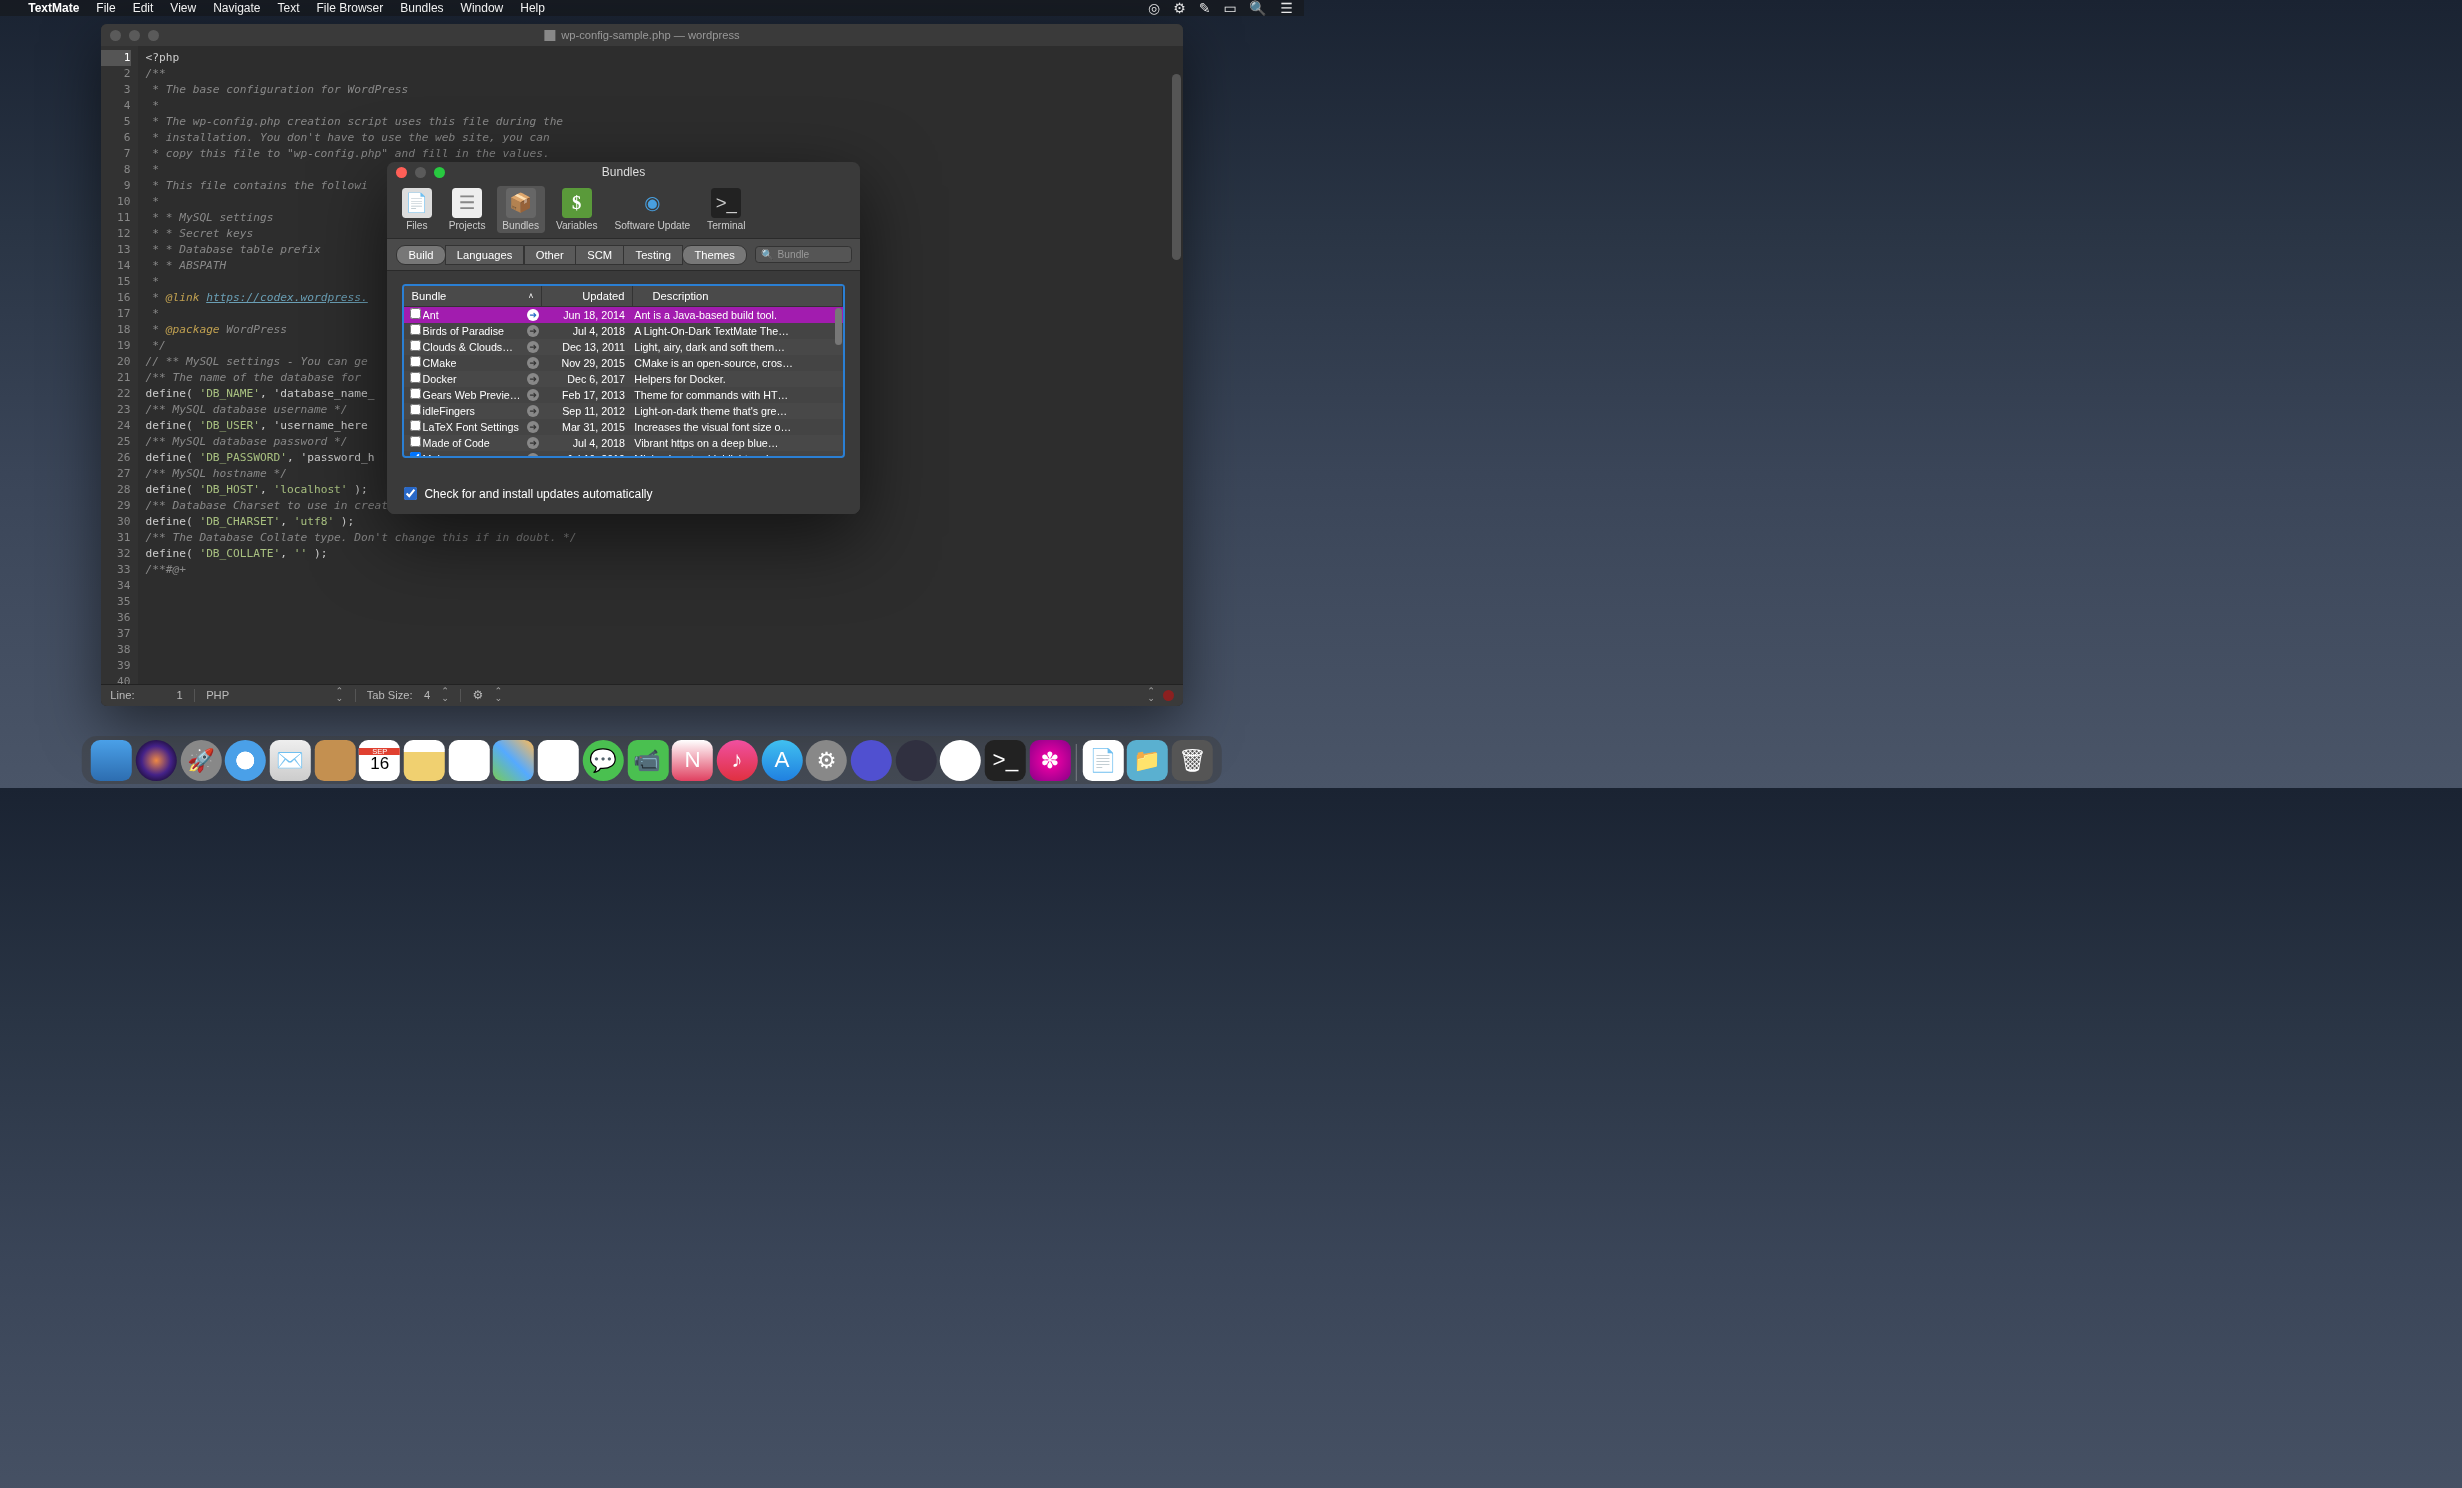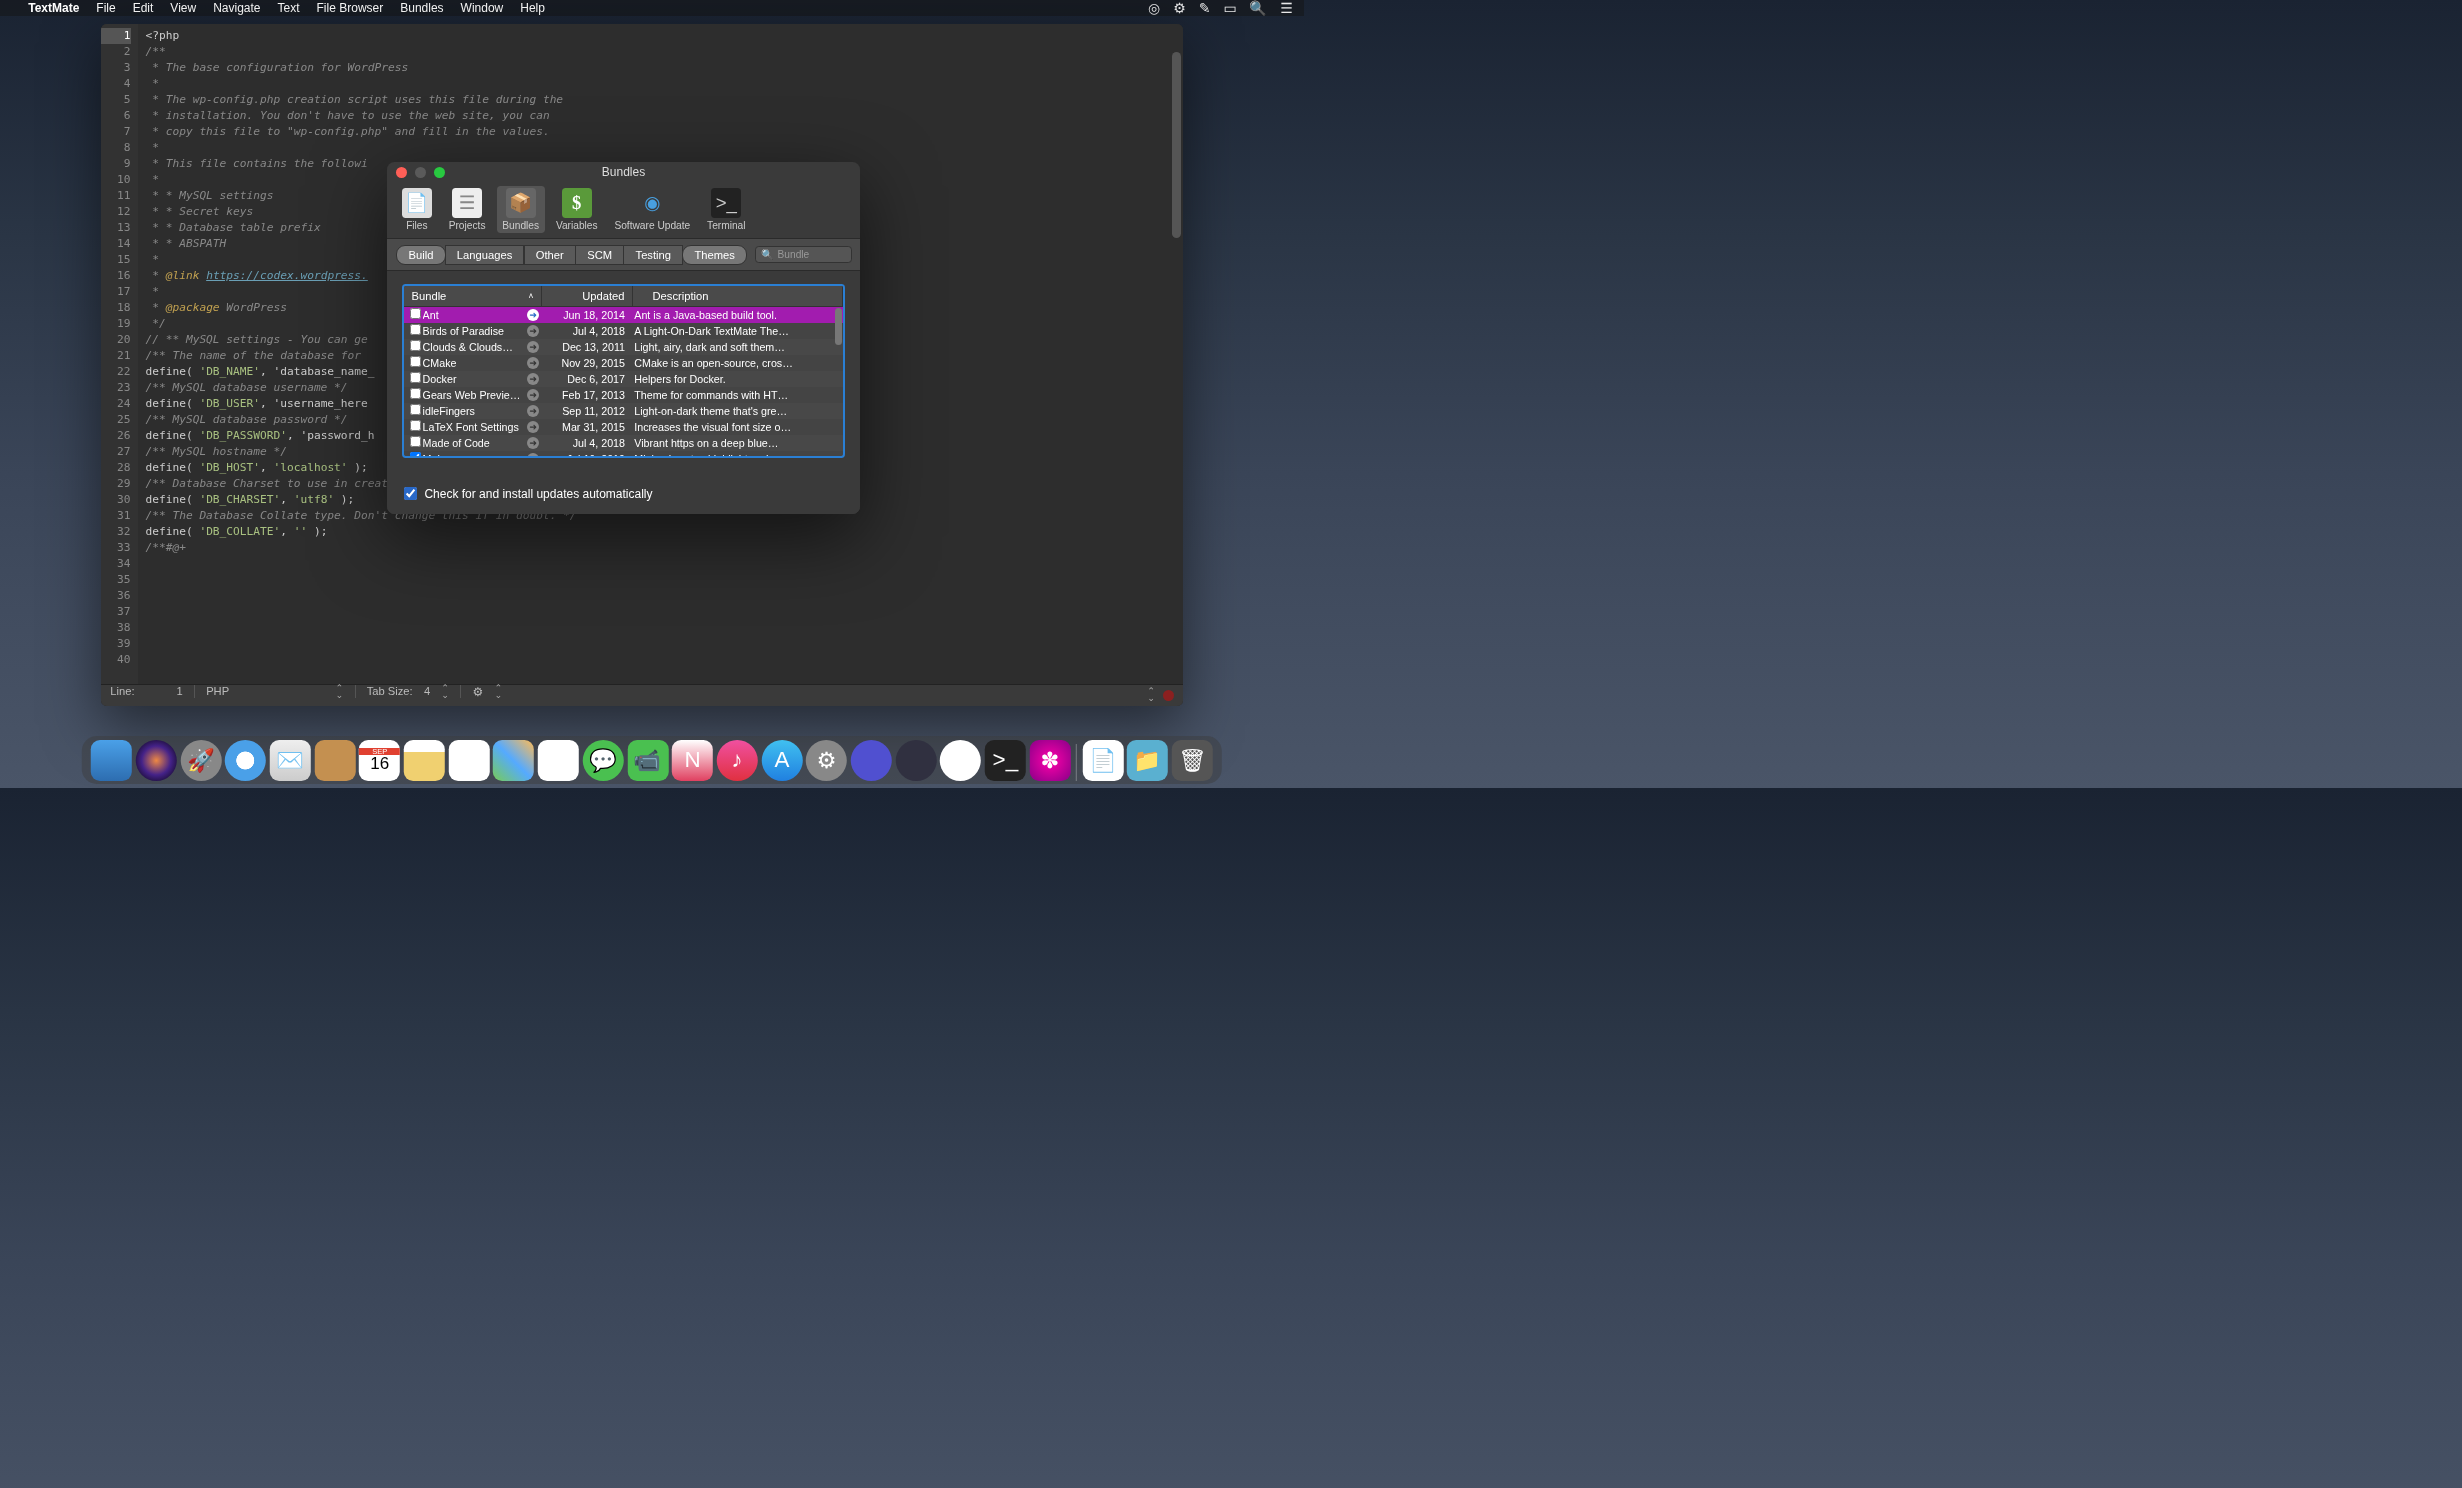--- a/index.html
+++ b/index.html
@@ -84,20 +84,21 @@
 .code .link { color: #6a9fb5; text-decoration: underline; font-style: italic; }
 .code .str { color: #a8c080; }
 
 .scrollbar-v { position: absolute; right: 1.9px; top: 28px; width: 9.3px; height: 186px; background: #555; border-radius: 4.7px; }
 
 .statusbar {
   height: 22.4px;
   background: #3a3a3a;
   border-top: 0.9px solid #222;
   display: flex;
+  align-items: center;
   font-size: 11.2px;
   color: #bbb;
   padding: 0 9.3px;
   gap: 11.2px;
 }
 .statusbar .sep { border-left: 0.9px solid #555; height: 13px; }
 .statusbar .chevrons { font-size: 9.3px; line-height: 7.5px; color:#aaa; }
 .statusbar .gear { font-size: 12px; }
 .statusbar .right { margin-left: auto; display:flex; gap:7.5px; align-items:center; }
 .statusbar .rec { width:11.2px; height:11.2px; background:#8b2020; border-radius:50%; }
@@ -289,20 +290,31 @@
     <span>◎</span>
     <span>⚙</span>
     <span>✎</span>
     <span>▭</span>
     <span>🔍</span>
     <span>☰</span>
   </div>
 </div>
 
 <div class="editor-window">
+  <div class="titlebar">
+    <div class="traffic-lights">
+      <span class="tl-close"></span>
+      <span class="tl-min"></span>
+      <span class="tl-max"></span>
+    </div>
+    <div class="titlebar-title">
+      <span class="doc-icon"></span>
+      <span>wp-config-sample.php — wordpress</span>
+    </div>
+  </div>
   <div class="editor-body">
     <div class="gutter" id="gutter">
         <div class="ln-current">1</div>
         <div>2</div>
         <div>3</div>
         <div>4</div>
         <div>5</div>
         <div>6</div>
         <div>7</div>
         <div>8</div>

